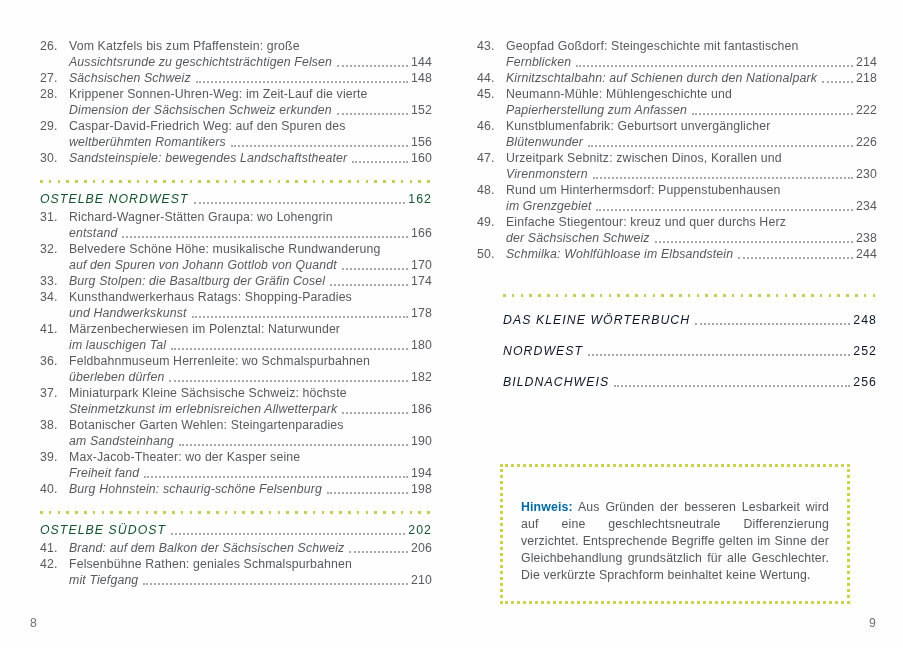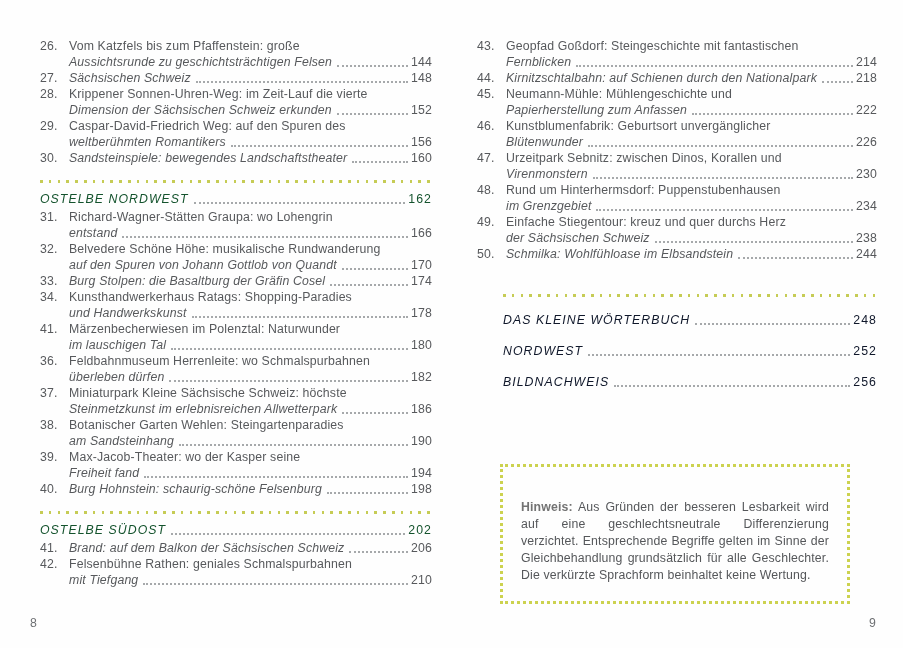--- a/index.html
+++ b/index.html
@@ -31,21 +31,21 @@
   .bm{margin-left:26px;}
   .bighead{color:#0f172a;letter-spacing:1.05px;margin-top:15px;}
 
   
   .note-box{
     margin:74px 0 0 23px;width:308px;
     border:3px dotted #ccd24f;
     padding:32px 18px 17px 18px;
   }
   .note-box p{margin:0;text-align:justify;line-height:17px;color:#55575a;}
-  .note-box strong{color:#737373;}
+  .note-box strong{color:#0369a1;}
 
   .pagenum{position:absolute;top:615px;color:#6e7073;}
   .pagenum-left{left:30px;}
   .pagenum-right{right:27px;}
 </style>
 </head>
 <body>
 
 <div class="spread">
   <div class="col col-left" id="col-left">

